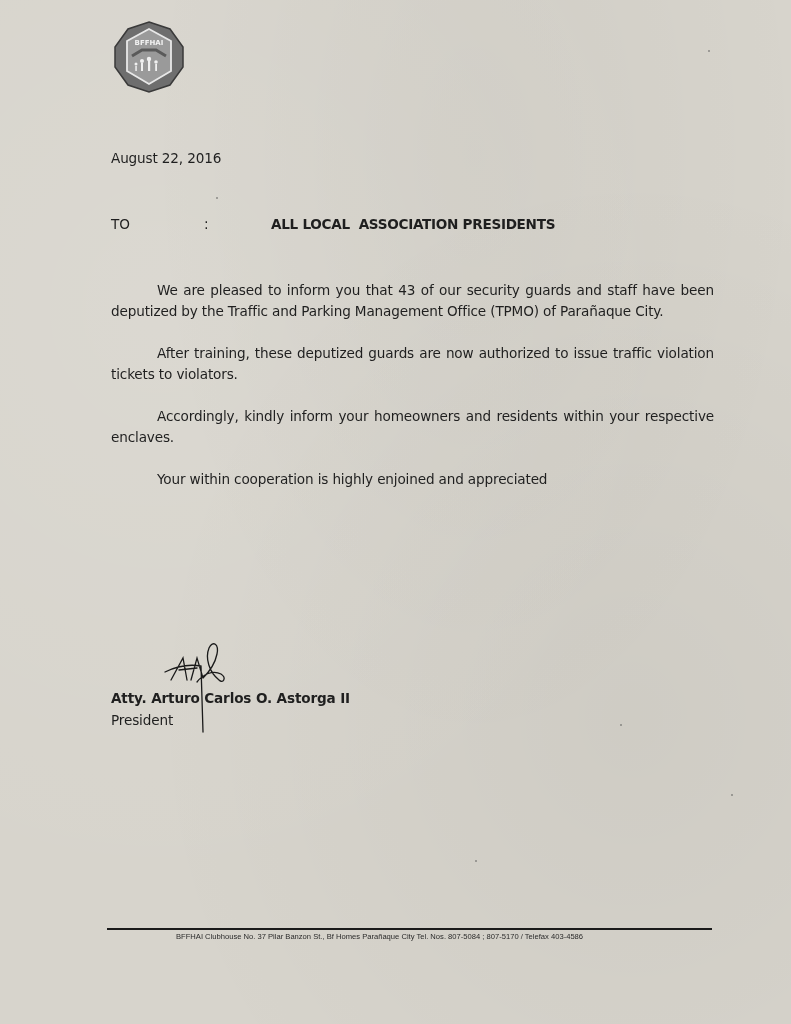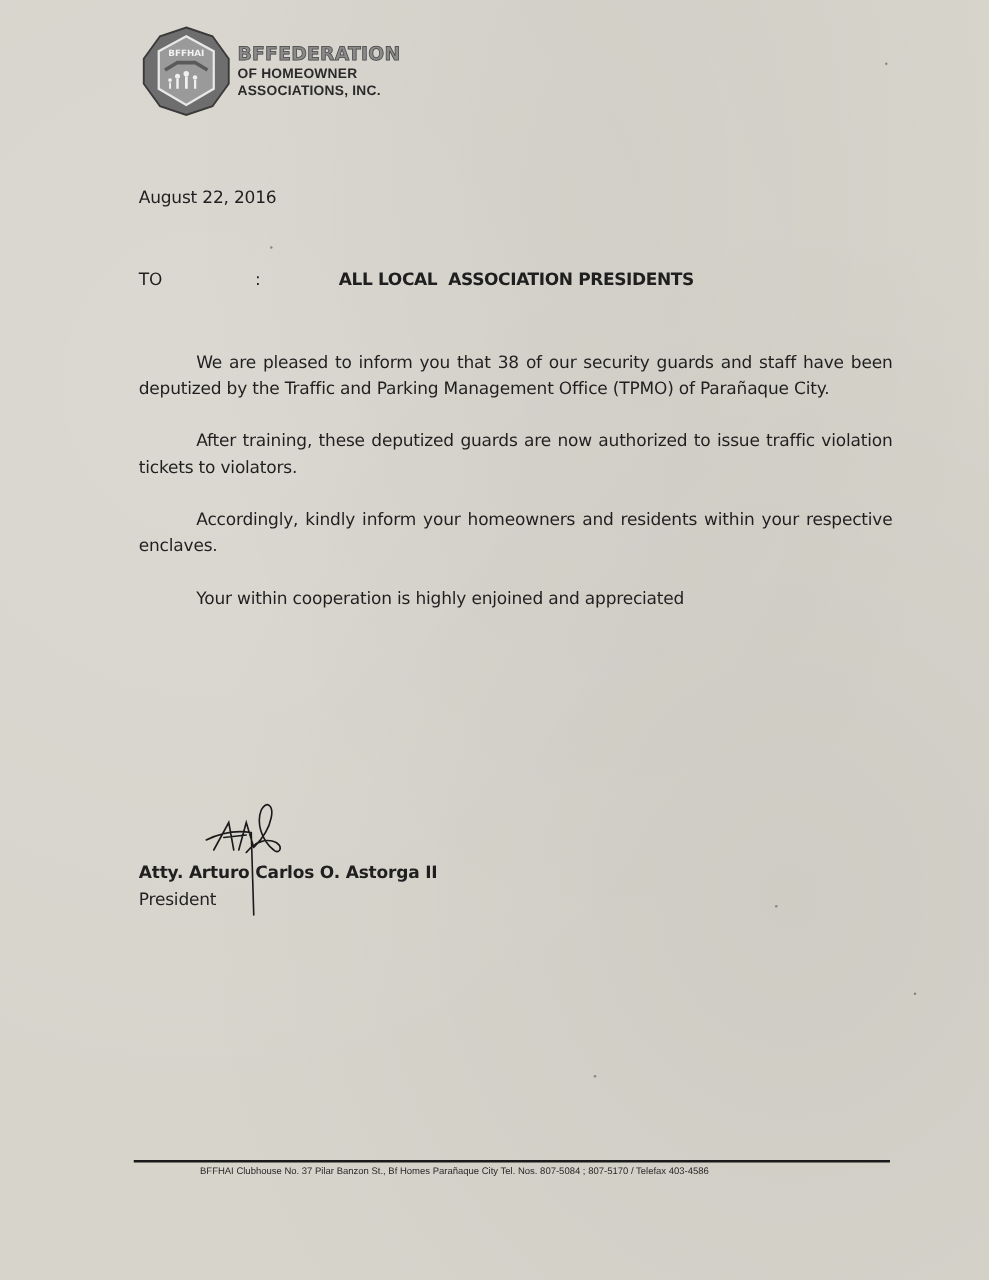--- a/index.html
+++ b/index.html
@@ -54,21 +54,21 @@
   .signature-block { position: absolute; left: 82px; top: 636px; }
   .sig-svg { position: absolute; left: 46px; top: 0; }
   .sig-name { position: absolute; left: 0; top: 54px; white-space: nowrap; font-weight: bold; }
   .sig-title { position: absolute; left: 0; top: 76px; white-space: nowrap; }
 
   .footer-rule {
     position: absolute; left: 107px; top: 928px; width: 605px; height: 1.5px;
     background: #1a1a1a;
   }
   .footer-text {
-    position: absolute; left: 160px; top: 932px;
+    position: absolute; left: 176px; top: 932px;
     font-family: "Liberation Sans", sans-serif; font-size: 7.6px; color: #2a2a2a;
     white-space: nowrap; letter-spacing: 0px;
   }
   .speck { position: absolute; width: 2px; height: 2px; background: #555; border-radius: 50%; opacity: 0.6; }
 </style>
 </head>
 <body>
 
 <div class="page">
 
@@ -82,37 +82,32 @@
         <circle cx="30" cy="41" r="2" fill="#f0f0f0"></circle>
         <rect x="29" y="43" width="2" height="8" fill="#f0f0f0"></rect>
         <circle cx="37" cy="39" r="2.2" fill="#f0f0f0"></circle>
         <rect x="36" y="41" width="2.2" height="10" fill="#f0f0f0"></rect>
         <circle cx="44" cy="42" r="1.8" fill="#f0f0f0"></circle>
         <rect x="43.2" y="44" width="1.8" height="7" fill="#f0f0f0"></rect>
         <circle cx="24" cy="44" r="1.5" fill="#f0f0f0"></circle>
         <rect x="23.3" y="46" width="1.5" height="5" fill="#f0f0f0"></rect>
       </svg>
     </div>
-    <div class="org">
-      <div class="org-line1">BFFEDERATION</div>
-      <div class="org-line2">OF HOMEOWNER</div>
-      <div class="org-line3">ASSOCIATIONS, INC.</div>
-    </div>
   </div>
 
   <div class="date text">August 22, 2016</div>
 
   <div class="to-row text">
     <span class="to-label">TO</span>
     <span class="to-colon">:</span>
     <span class="to-value" style="white-space:pre;">ALL LOCAL  ASSOCIATION PRESIDENTS</span>
   </div>
 
   <div class="body text">
-    <p class="para">We are pleased to inform you that 38 of our security guards and staff have been deputized by the Traffic and Parking Management Office (TPMO) of Parañaque City.</p>
+    <p class="para">We are pleased to inform you that 43 of our security guards and staff have been deputized by the Traffic and Parking Management Office (TPMO) of Parañaque City.</p>
     <p class="para">After training, these deputized guards are now authorized to issue traffic violation tickets to violators.</p>
     <p class="para">Accordingly, kindly inform your homeowners and residents within your respective enclaves.</p>
     <p class="para">Your within cooperation is highly enjoined and appreciated</p>
   </div>
 
   <div class="signature-block text">
     <svg class="sig-svg" width="120" height="110" viewBox="0 0 120 110">
       <path d="M8 36 C 20 30, 32 28, 44 30 M14 44 L26 22 L30 44 M22 34 L40 32 M34 44 L40 22 L46 42 M46 42 C 52 36, 58 28, 60 18 C 62 8, 56 4, 52 12 C 48 22, 52 36, 62 44 C 66 48, 70 42, 64 38 C 56 34, 46 38, 40 46 M44 30 L46 96" fill="none" stroke="#1a1a1a" stroke-width="1.3" stroke-linecap="round"></path>
     </svg>
     <div class="sig-name">Atty. Arturo Carlos O. Astorga II</div>

